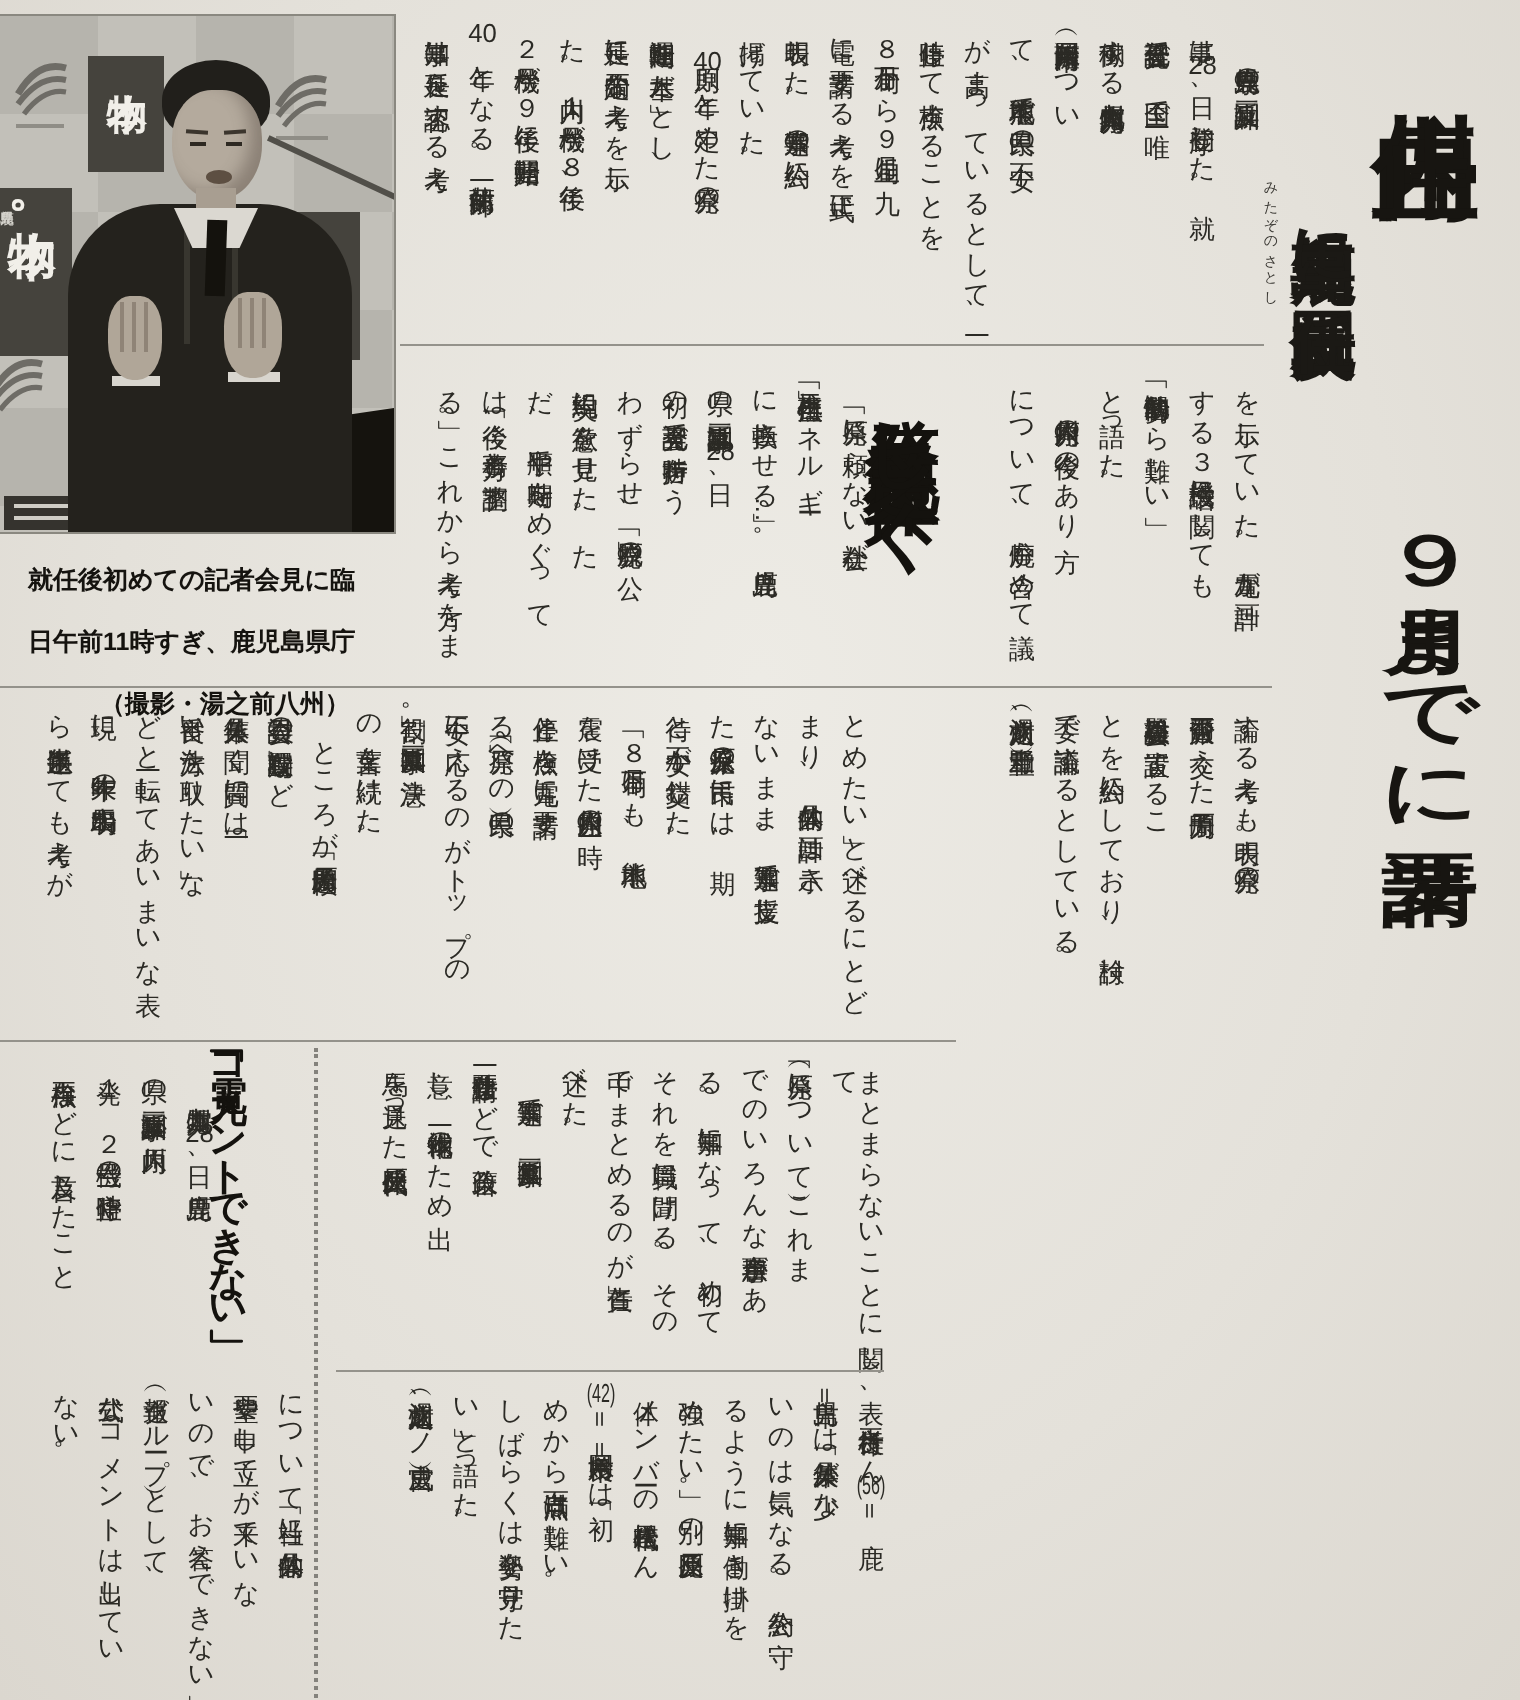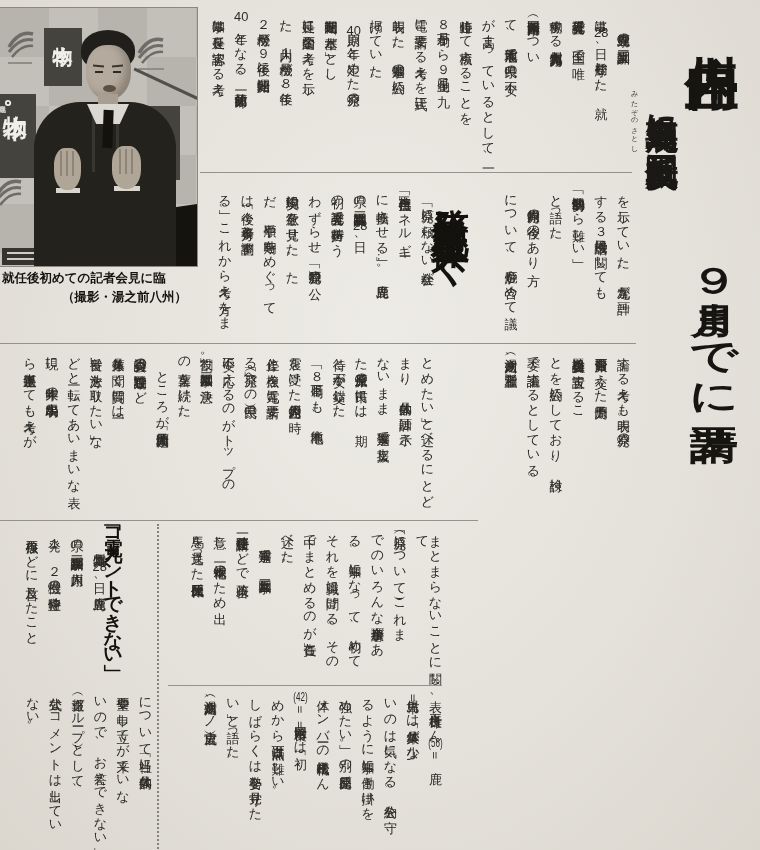--- a/index.html
+++ b/index.html
@@ -92,21 +92,21 @@
   .hand i{display:block;width:2px;height:60%;background:#8f8477;position:absolute;top:6%;}
   .cuff{position:absolute;height:5px;background:#d8d5ce;}
   .mic-boom{position:absolute;left:128px;top:90px;width:72px;height:2.5px;background:#514f49;transform:rotate(25deg);transform-origin:right top;}
   .mic-head{position:absolute;left:122px;top:118px;width:9px;height:9px;background:#32302b;border-radius:50%;}
   .podium{position:absolute;left:112px;top:196px;width:85px;height:62px;background:#15130e;clip-path:polygon(0 20%,100% 0,100% 100%,0 100%);}
   
   .caption{
     position:absolute;left:2px;top:269px;width:193px;
     font-size:12.5px;font-weight:bold;line-height:19px;color:#15130f;
   }
-  .caption p{margin:0;}
+  .caption p{margin:12px;}
   .caption p:last-child{text-align:right;padding-right:8px;}
 </style>
 </head>
 <body>
 
 <div class="page">
 
   <div class="photo">
     <div class="checker"></div>
 
@@ -186,20 +186,21 @@
           <i style="left:19px;"></i>
         </div>
     </div>
     <div class="mic-boom"></div>
     <div class="mic-head"></div>
     <div class="podium"></div>
   </div>
 
   <div class="caption">
       <p>就任後初めての記者会見に臨</p>
+      <p>日午前<span class="tcy">11</span>時すぎ、鹿児島県庁</p>
       <p>（撮影・湯之前八州）</p>
     </div>
 
   <div class="hl-main-1">川内停止</div>
   <div class="hl-main-2">９月までに要請</div>
   <div class="hl-sub">鹿児島知事に三反園氏就任</div>
   <div class="hl-section">脱原発　具体策乏しく</div>
   <div class="hl-kyuden">九電「コメントできない」</div>
   <div class="furigana">みたぞのさとし</div>
 

